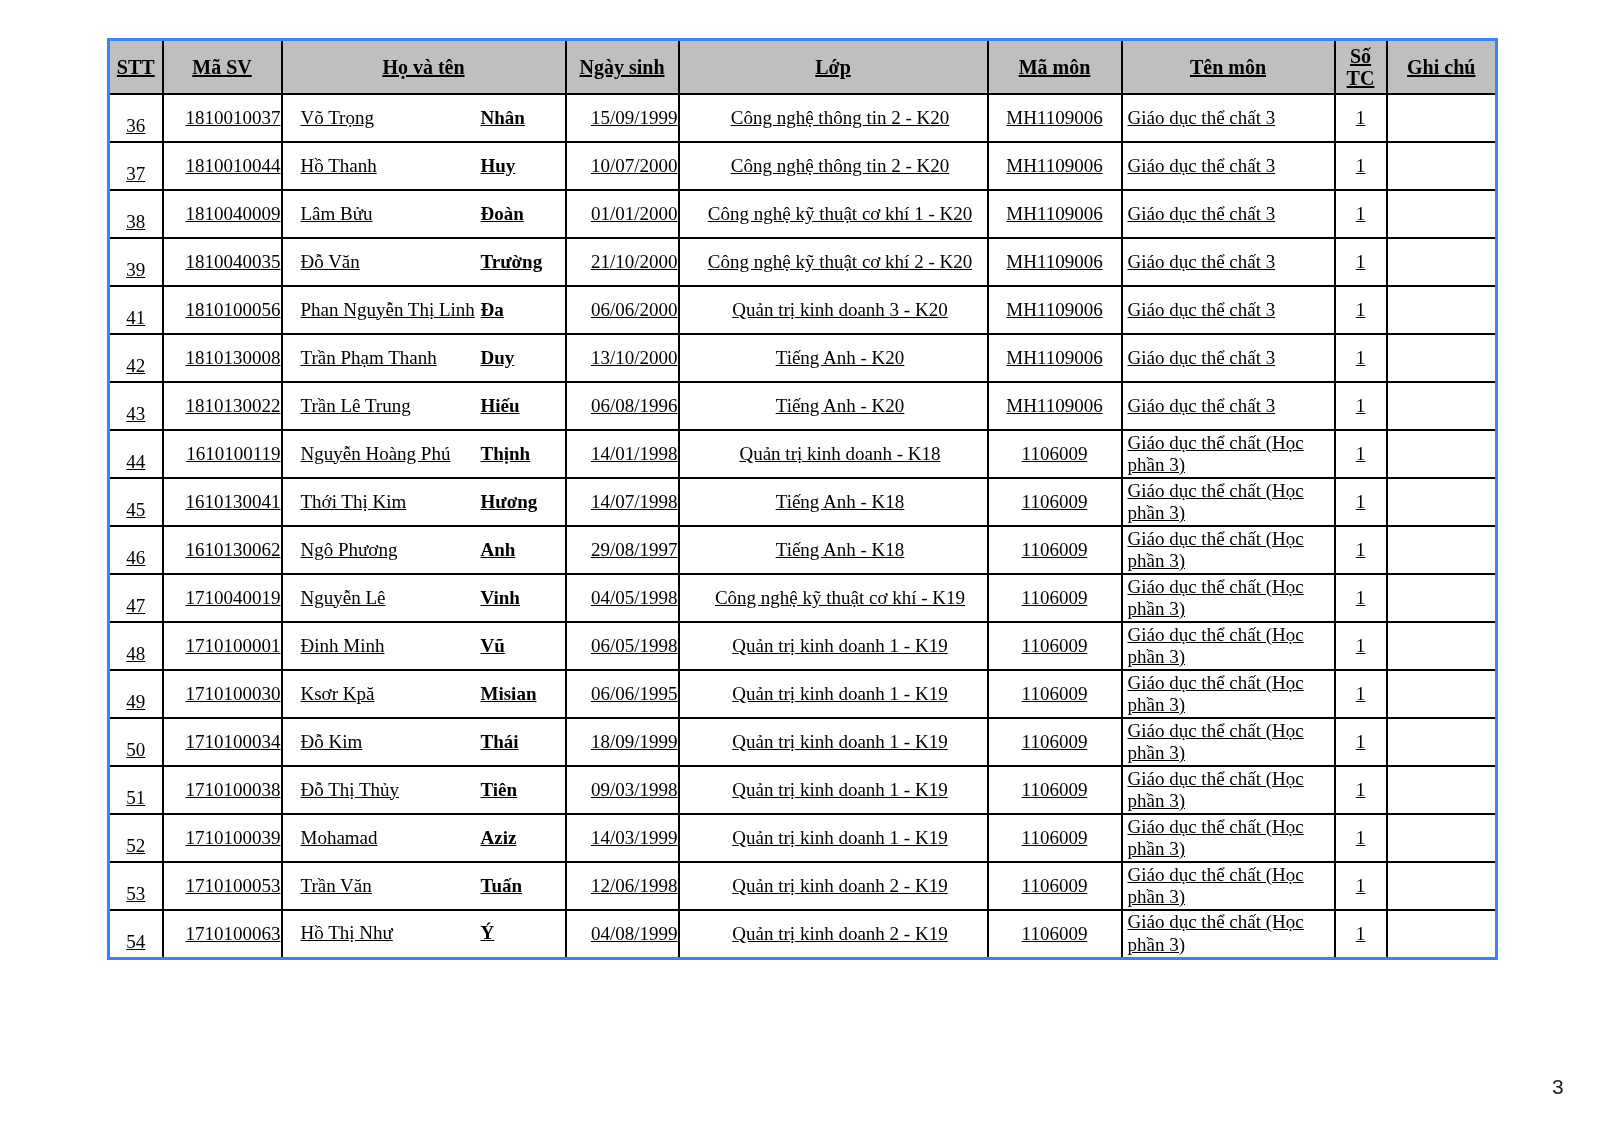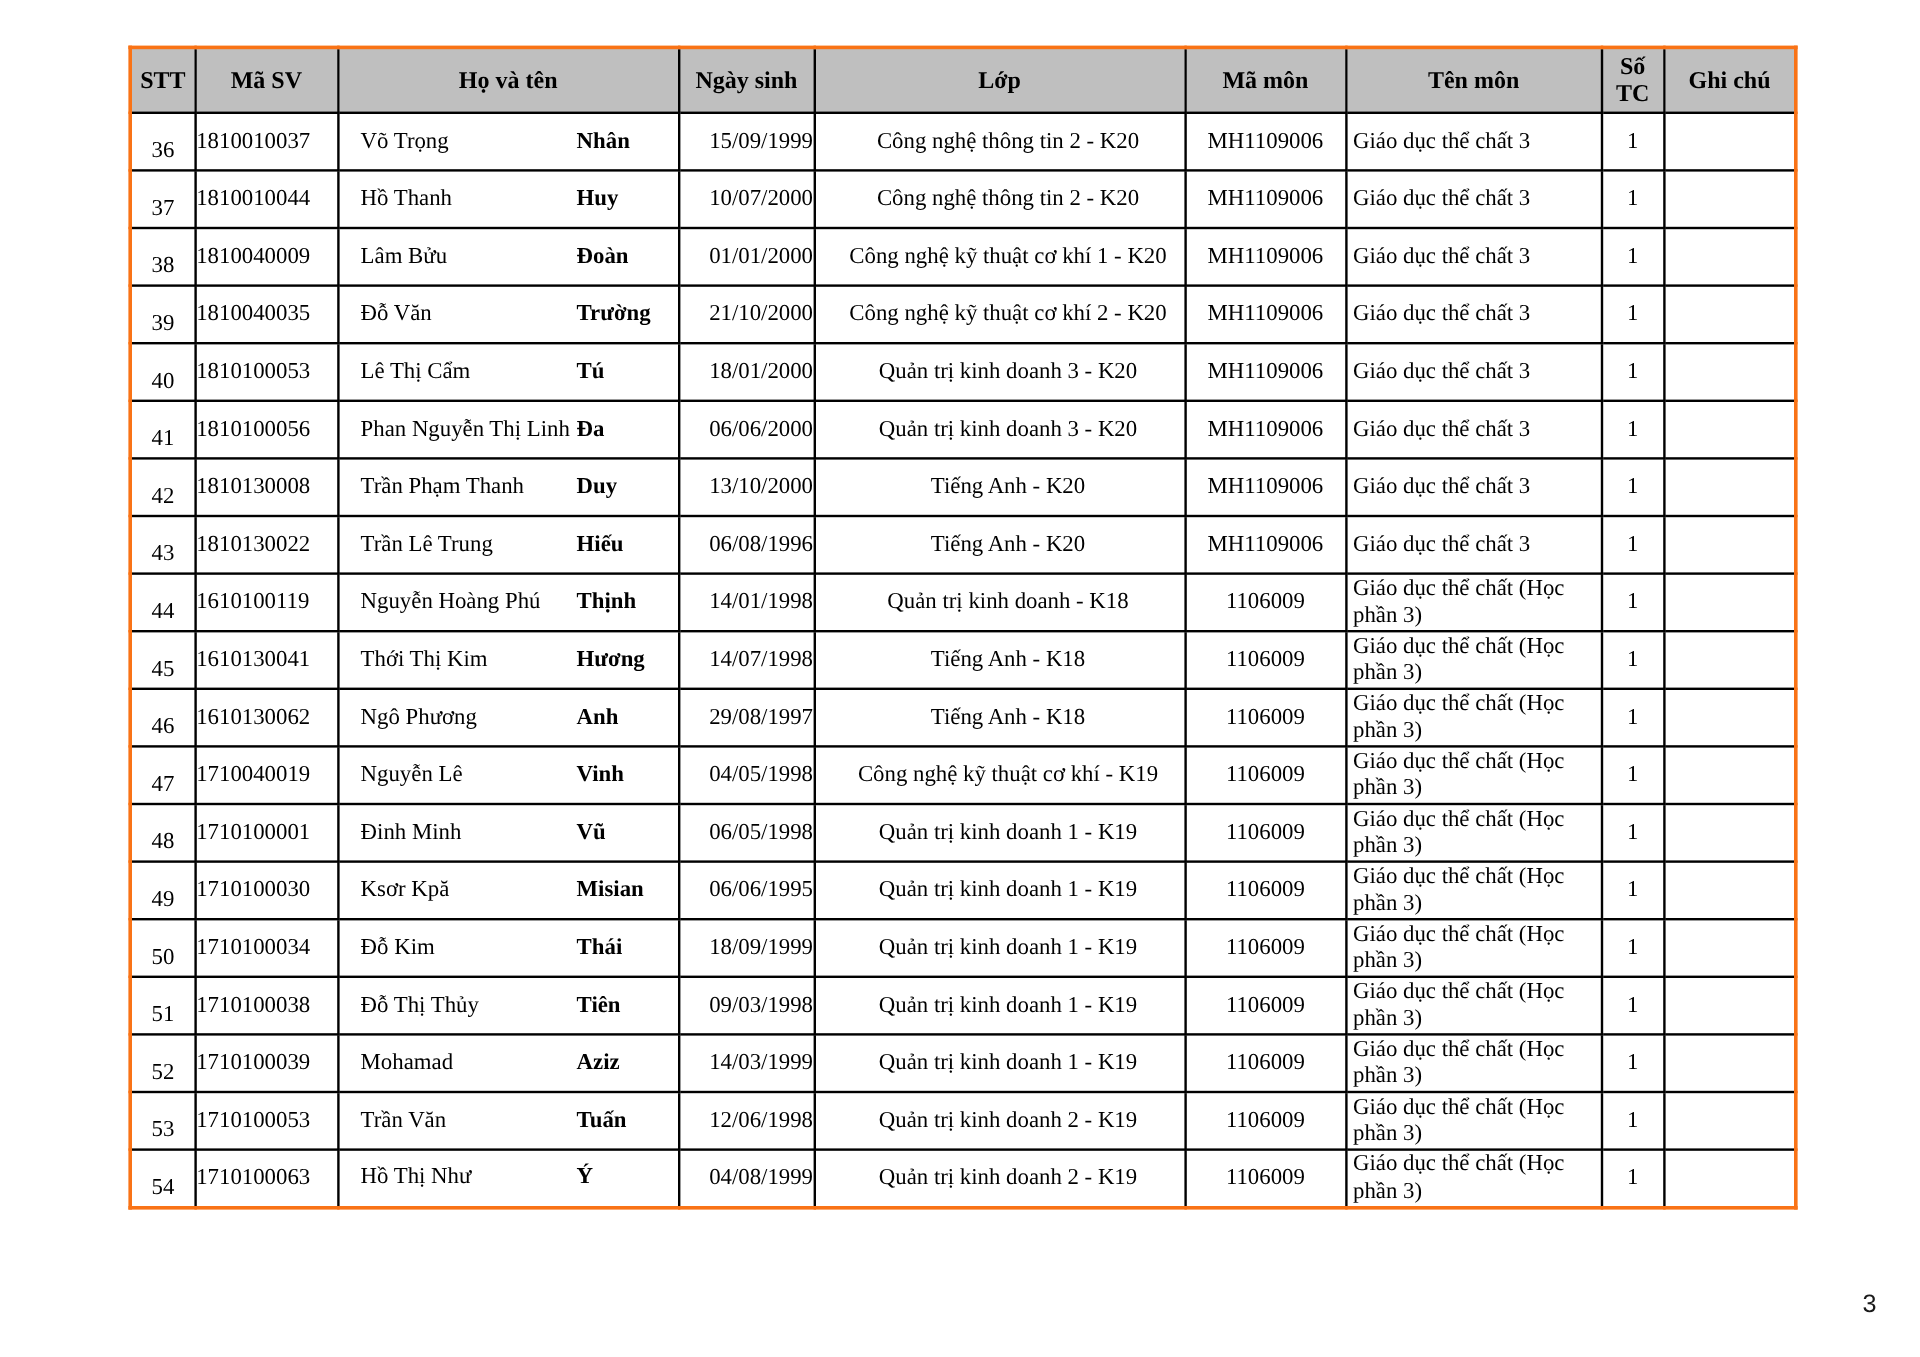--- a/index.html
+++ b/index.html
@@ -20,21 +20,22 @@
     inset: 0;
     background: #ffffff;
   }
   table.student-table {
     position: absolute;
     left: 107px;
     top: 38px;
     width: 1388px;
     border-collapse: collapse;
     table-layout: fixed;
-    border: 3px solid #f97316;
+    border: 3px solid #3b82f6;
+    text-decoration: underline;
   }
   th, td {
     border: 2px solid #000000;
     font-size: 19px;
     overflow: hidden;
     padding: 0;
     vertical-align: middle;
   }
   thead th {
     background: #bfbfbf;
@@ -44,21 +45,21 @@
     text-align: center;
     line-height: 1.12;
     padding: 0 2px;
   }
   tbody tr { height: 48px; }
   td.c-stt {
     vertical-align: bottom;
     text-align: center;
     padding-bottom: 4px;
   }
-  td.c-masv { text-align: left; }
+  td.c-masv { text-align: right; }
   td.c-name { padding: 0 2px 0 6px; }
   .name-wrap {
     display: flex;
     align-items: center;
   }
   .ho {
     flex: 0 0 180px;
     line-height: 1.1;
     margin-left: 12px;
   }
@@ -177,36 +178,20 @@
       </div>
     </td>
     <td class="c-date">21/10/2000</td>
     <td class="c-lop">Công nghệ kỹ thuật cơ khí 2 - K20</td>
     <td class="c-mamon">MH1109006</td>
     <td class="c-tenmon">Giáo dục thể chất 3</td>
     <td class="c-sotc">1</td>
     <td class="c-ghichu"></td>
   </tr>
 
-  <tr>
-    <td class="c-stt">40</td>
-    <td class="c-masv">1810100053</td>
-    <td class="c-name">
-      <div class="name-wrap">
-        <span class="ho">Lê Thị Cẩm</span>
-        <span class="ten">Tú</span>
-      </div>
-    </td>
-    <td class="c-date">18/01/2000</td>
-    <td class="c-lop">Quản trị kinh doanh 3 - K20</td>
-    <td class="c-mamon">MH1109006</td>
-    <td class="c-tenmon">Giáo dục thể chất 3</td>
-    <td class="c-sotc">1</td>
-    <td class="c-ghichu"></td>
-  </tr>
 
   <tr>
     <td class="c-stt">41</td>
     <td class="c-masv">1810100056</td>
     <td class="c-name">
       <div class="name-wrap">
         <span class="ho">Phan Nguyễn Thị Linh</span>
         <span class="ten">Đa</span>
       </div>
     </td>

